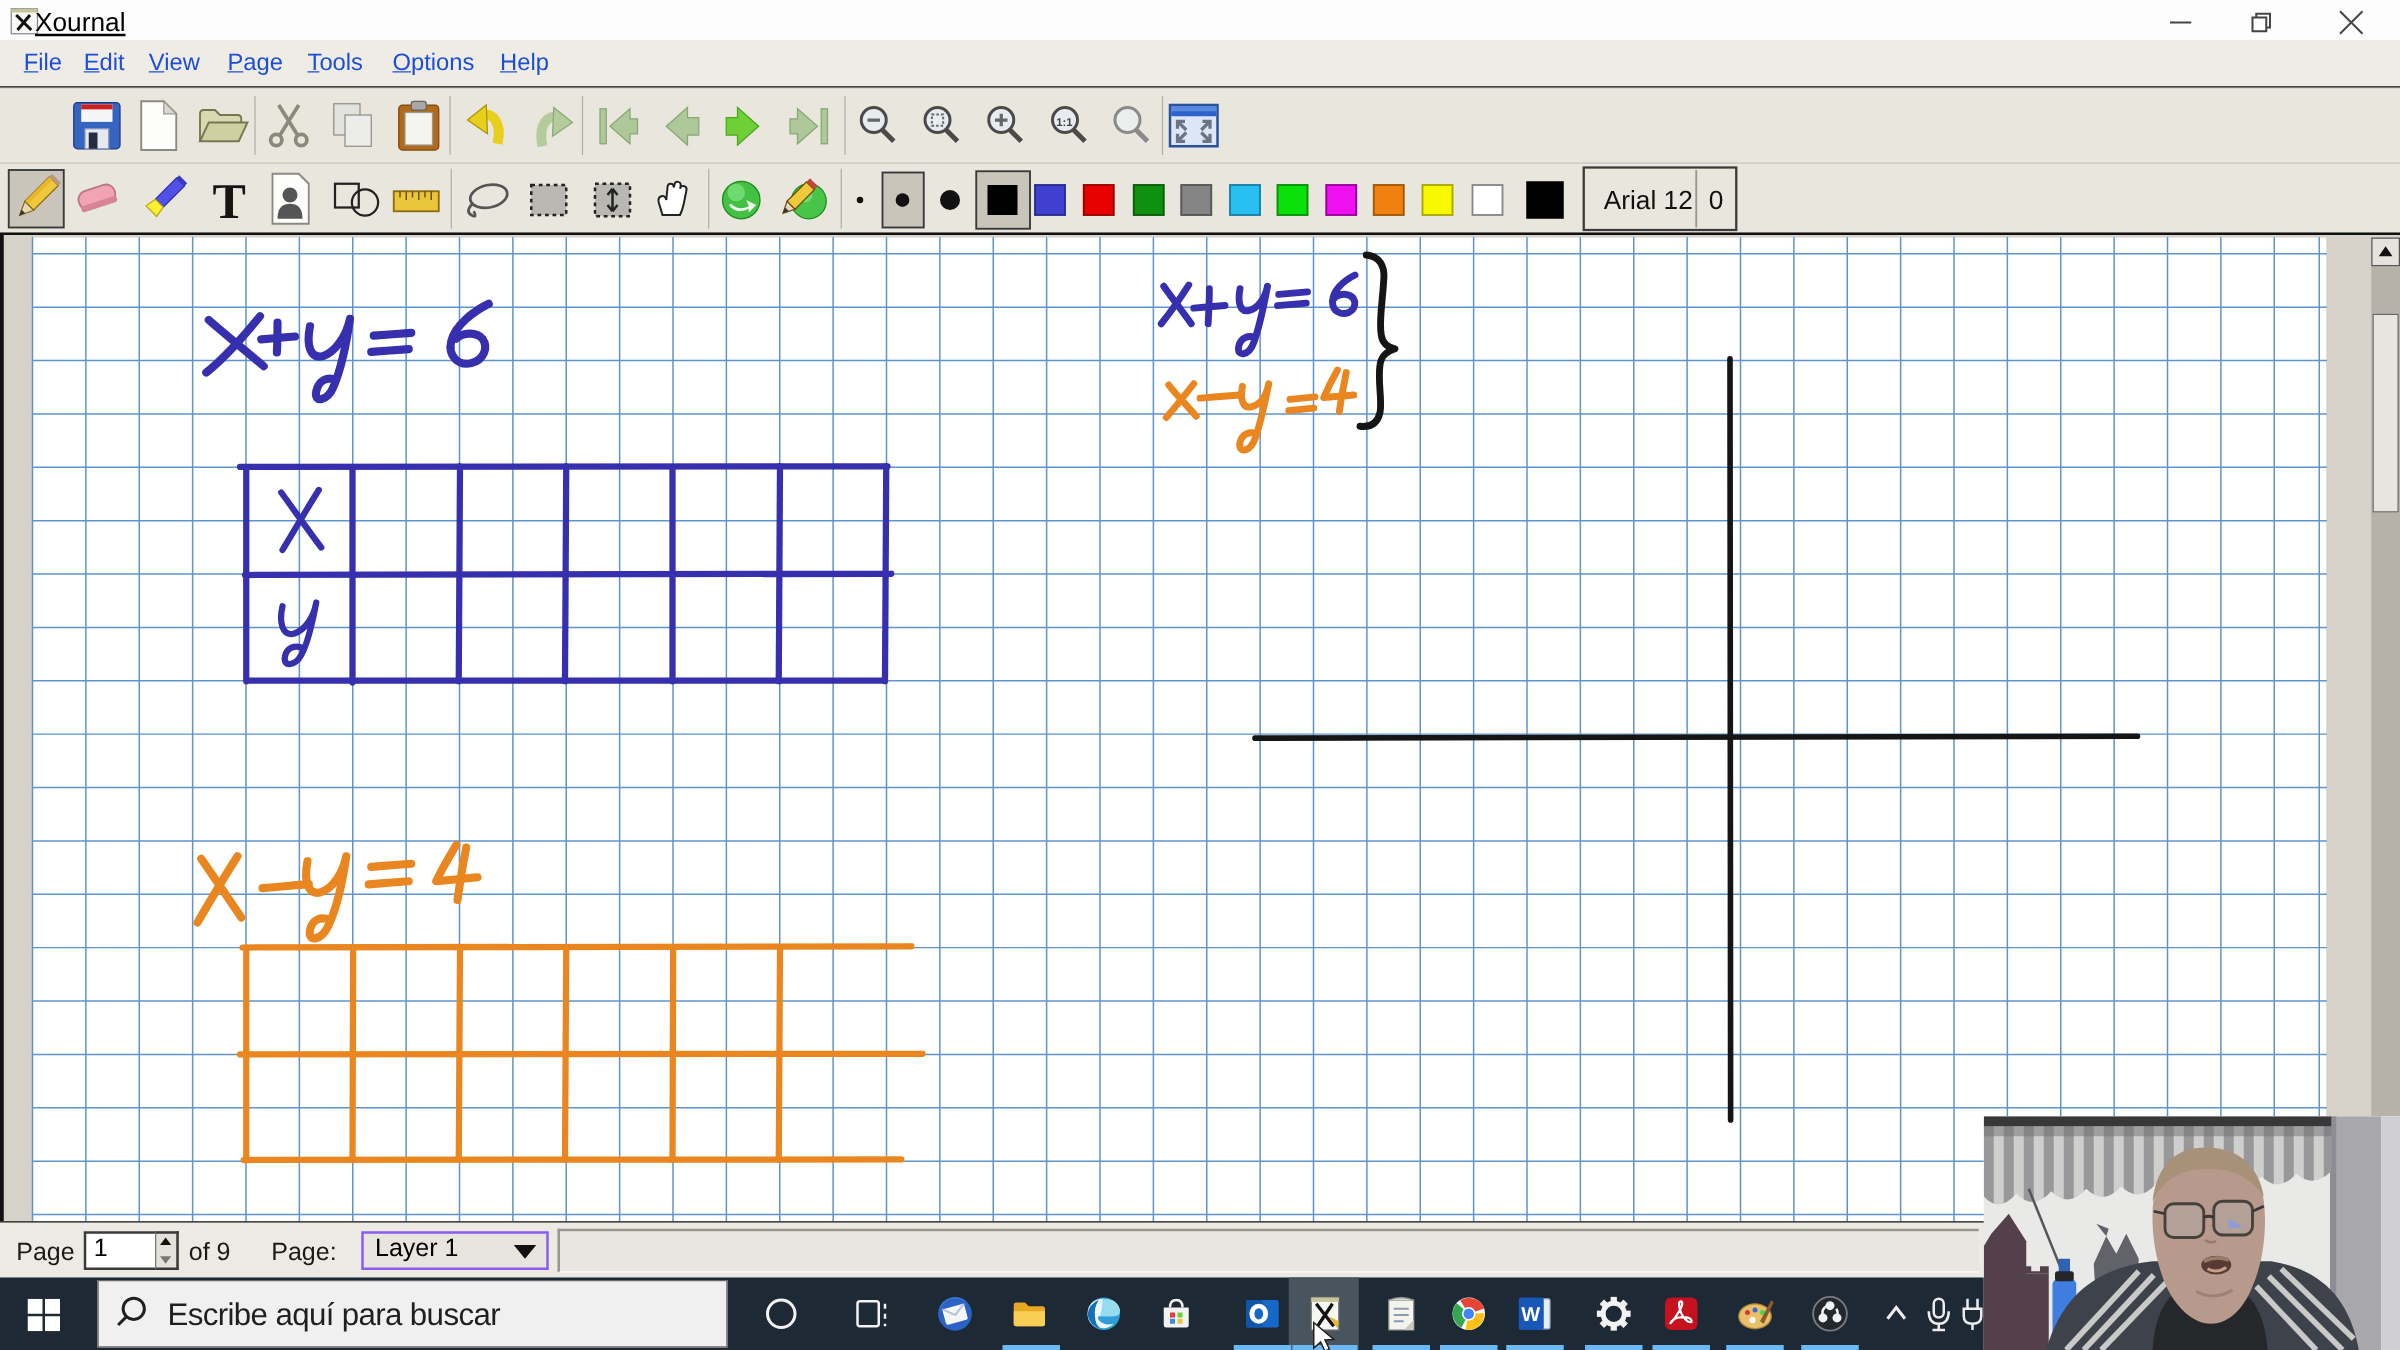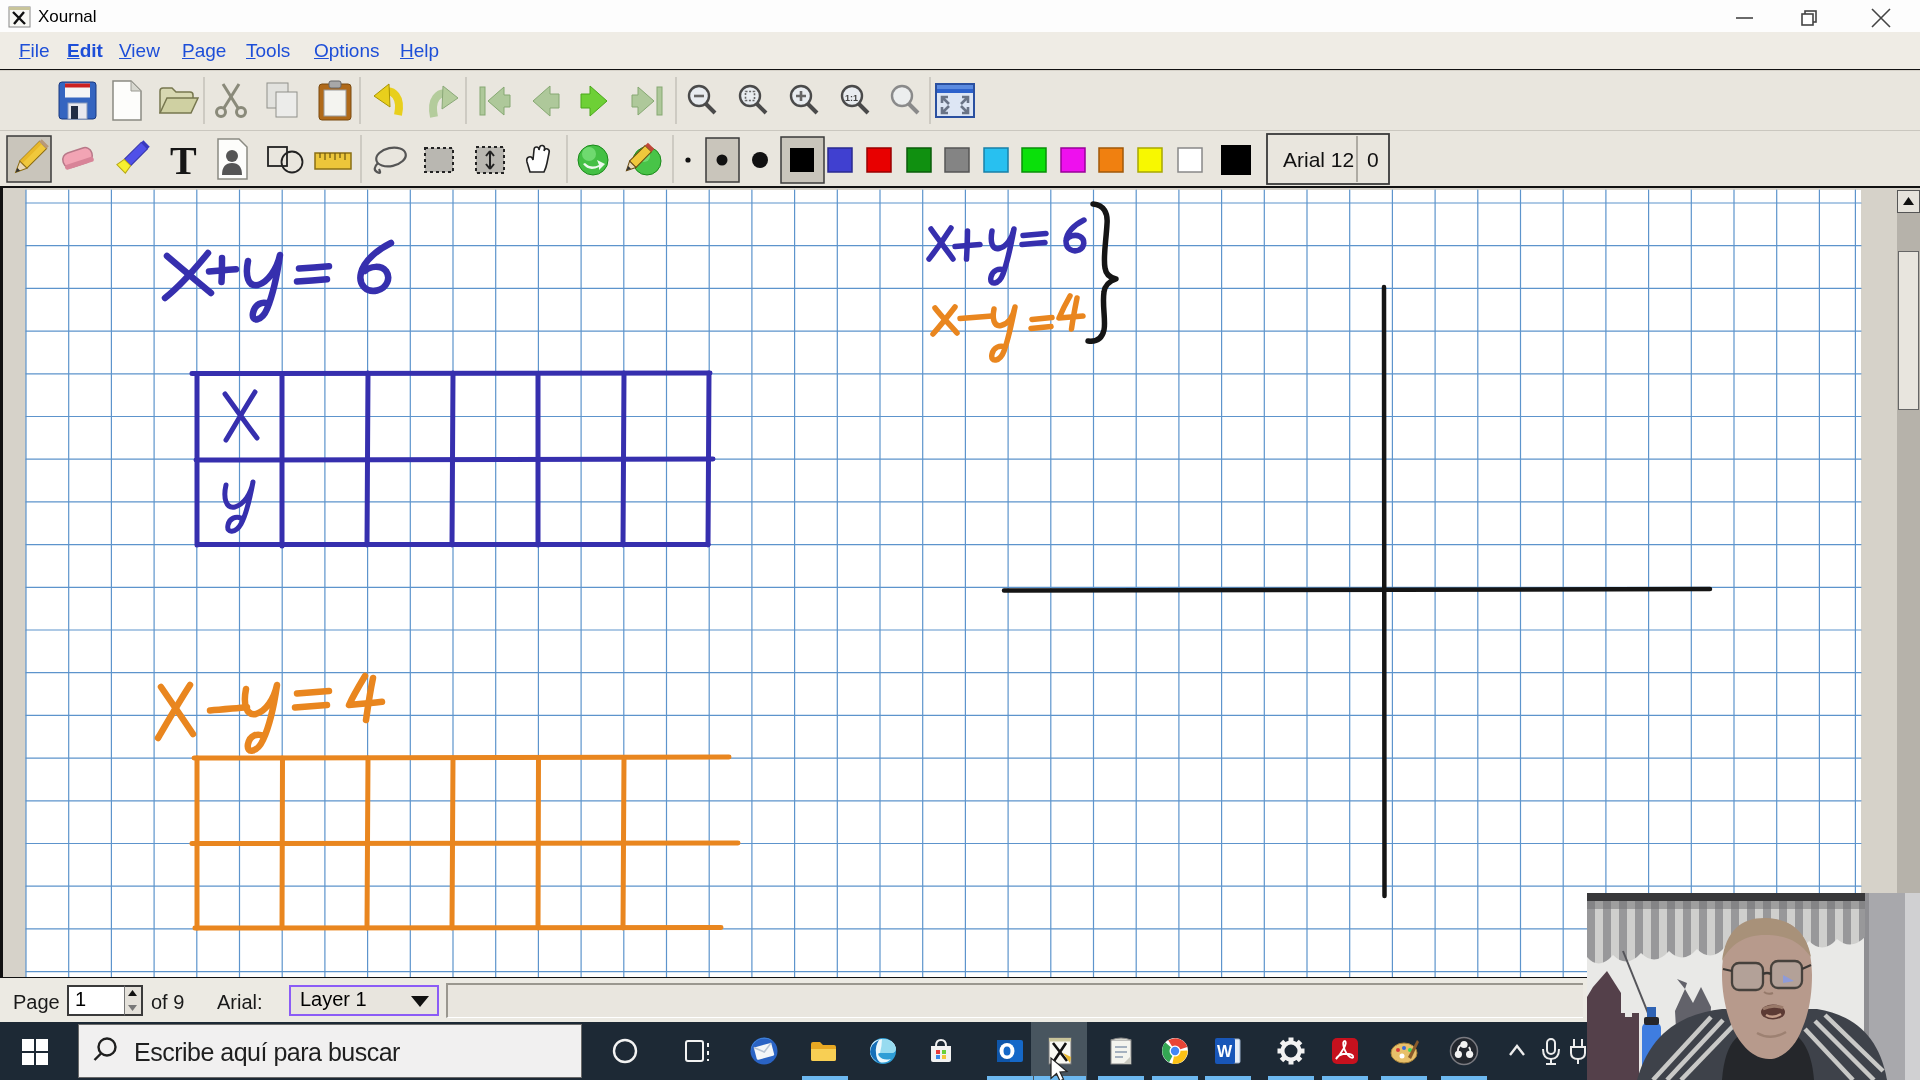--- a/index.html
+++ b/index.html
@@ -1,21 +1,21 @@
 <!DOCTYPE html>
 <html><head>
 <meta charset="utf-8">
 <style>
   * { margin:0; padding:0; box-sizing:border-box; }
   html,body { width:1920px; height:1080px; overflow:hidden; font-family:"Liberation Sans", sans-serif; }
   .abs { position:absolute; }
   #root { position:absolute; left:0; top:0; width:1920px; height:1080px; background:#d6d2c9; }
 
   #titlebar { left:0; top:0; width:1920px; height:32px; background:#fdfdfd; }
-  #title-text { left:38px; top:7px; font-size:17px; color:#000; }
+  #title-text { left:28px; top:7px; font-size:21px; color:#000;text-decoration:underline; }
 
   #menubar { left:0; top:32px; width:1920px; height:38px; background:#efece5; border-bottom:1px solid #111; }
   .menu { position:absolute; top:8px; font-size:19px; color:#1d4ed8; }
 
   #toolbar1 { left:0; top:71px; width:1920px; height:59px; background:#e9e6de;padding-left:48px; }
   #toolbar2 { left:0; top:130px; width:1920px; height:56px; background:#e9e6de; border-top:1px solid #cac7bf; }
 
   #canvas { left:0; top:186px; width:1920px; height:792px; background:#d6d2c9; border-top:2px solid #111; }
   #page { position:absolute; left:26px; top:2px; width:1835px; height:790px;
     background-color:#ffffff;
@@ -54,21 +54,21 @@
     <svg class="abs" style="left:1700px; top:0px;" width="220" height="32" viewBox="0 0 220 32">
       <path d="M36 18 H53" stroke="#444" stroke-width="1.6" fill="none"></path>
       <rect x="105" y="11" width="11" height="11" fill="none" stroke="#444" stroke-width="1.6"></rect>
       <rect x="102" y="14" width="11" height="11" fill="#fff" stroke="#444" stroke-width="1.6"></rect>
       <path d="M172 9 L190 27 M190 9 L172 27" stroke="#444" stroke-width="1.6"></path>
     </svg>
   </div>
 
   <div id="menubar" class="abs">
     <span class="menu" style="left:19px;"><u>F</u>ile</span>
-    <span class="menu" style="left:67px;font-weight:bold;"><u>E</u>dit</span>
+    <span class="menu" style="left:67px;"><u>E</u>dit</span>
     <span class="menu" style="left:119px;"><u>V</u>iew</span>
     <span class="menu" style="left:182px;"><u>P</u>age</span>
     <span class="menu" style="left:246px;"><u>T</u>ools</span>
     <span class="menu" style="left:314px;"><u>O</u>ptions</span>
     <span class="menu" style="left:400px;"><u>H</u>elp</span>
   </div>
 
   <div id="toolbar1" class="abs">
     <svg width="1920" height="59" viewBox="0 0 1920 59" id="tb1svg">
       <g stroke="#b2afa7">
@@ -401,21 +401,21 @@
     <div id="spinbox">
         <span style="position:absolute;left:6px;top:1px;font-size:20px;">1</span>
       </div>
     <div id="spinbtns">
       <svg width="15" height="27">
           <path d="M7.5 3 L12 9 L3 9 Z" fill="#111"></path>
           <path d="M7.5 24 L12 18 L3 18 Z" fill="#777"></path>
         </svg>
     </div>
     <span class="sbtext" style="left:151px;">of 9</span>
-    <span class="sbtext" style="left:217px;">Arial:</span>
+    <span class="sbtext" style="left:217px;">Page:</span>
     <div id="layercombo">
       <span style="position:absolute;left:9px;top:1px;font-size:20px;">Layer 1</span>
       <svg style="position:absolute;right:6px;top:7px;" width="22" height="15">
           <path d="M2 2 L20 2 L11 13 Z" fill="#111"></path>
         </svg>
     </div>
     <div id="sbpanel"></div>
   </div>
 
   <div id="taskbar" class="abs">

